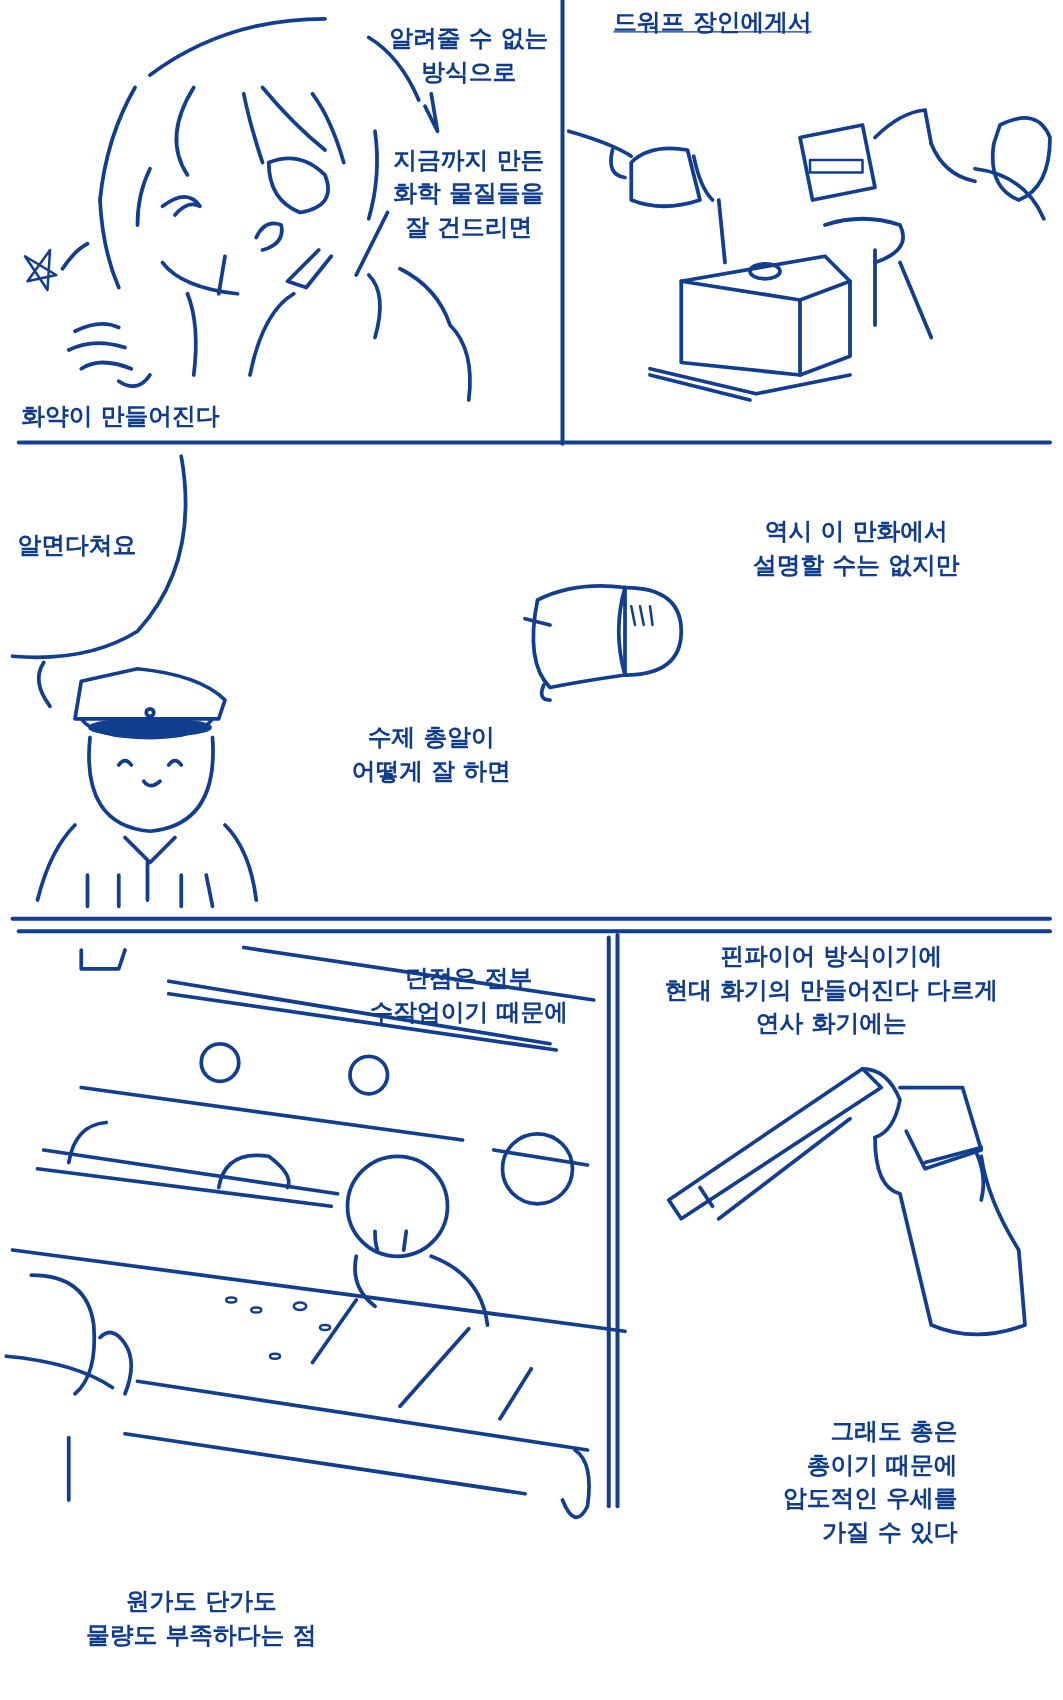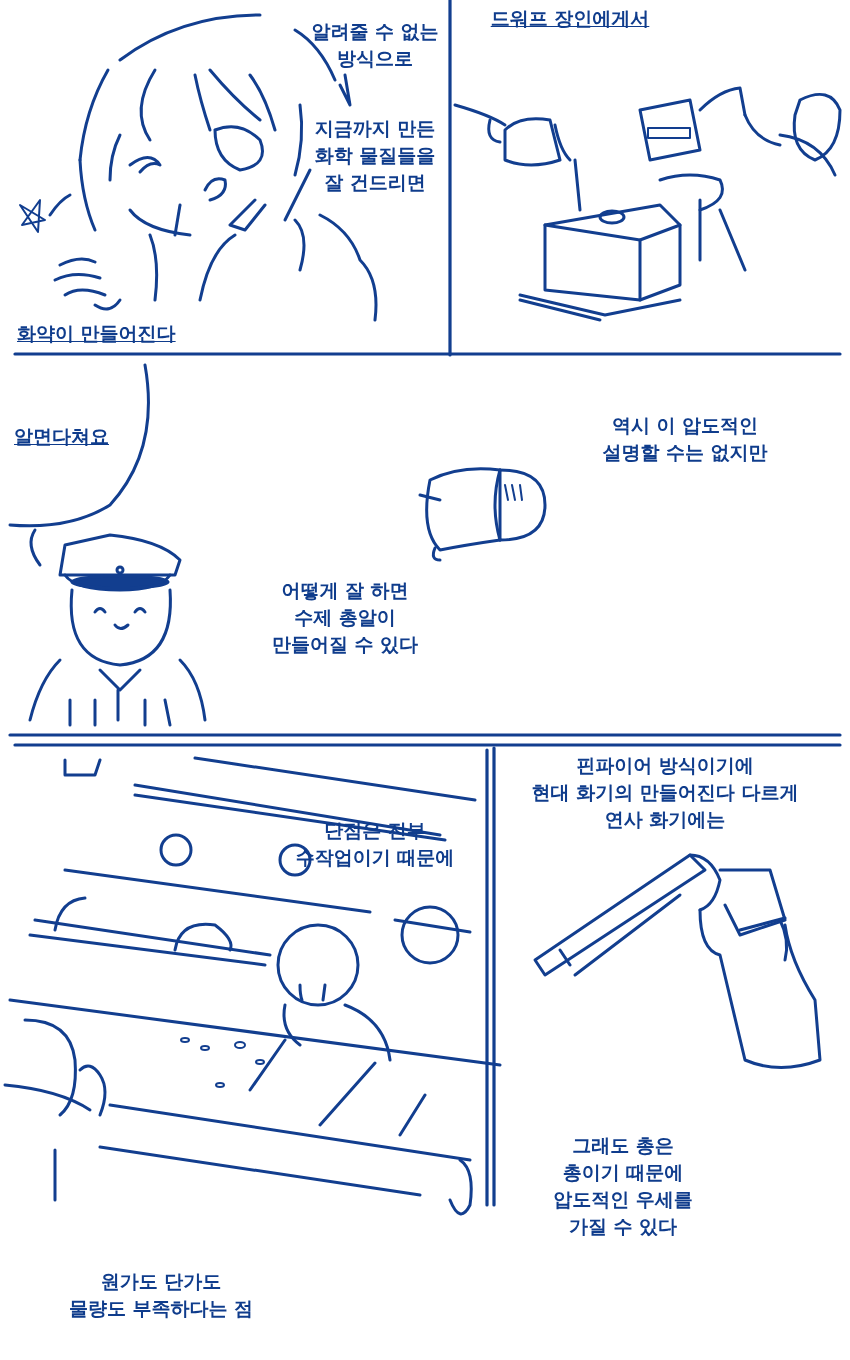--- a/index.html
+++ b/index.html
@@ -6,21 +6,21 @@
     body { width: 850px; height: 1360px; position: relative; overflow: hidden;
            font-family: "DejaVu Sans", "Liberation Sans", sans-serif; color: #0f3c8c; }
     .page { position: absolute; left: 0; top: 0; width: 850px; height: 1064px; }
     svg.art { position: absolute; left: 0; top: 0; width: 850px; height: 1360px; }
     svg.art * { fill: none; stroke: #123e8f; stroke-width: 3; stroke-linecap: round; stroke-linejoin: round; }
     svg.art .thin { stroke-width: 2; }
     svg.art .border { stroke-width: 3.2; }
     svg.art .fill { fill: #123e8f; }
     .txt { position: absolute; font-size: 19px; font-weight: bold; line-height: 27px;
            color: #0f3c8c; white-space: nowrap; text-align: center; }
-    .txt.left { text-align: left; text-decoration: underline; }
+    .txt.left { text-align: left; }
     .line { display: block; }
   </style>
 </head>
 <body>
 
 <div class="page">
 
   <svg class="art" viewBox="0 0 850 1360" xmlns="http://www.w3.org/2000/svg">
 
     <g>
@@ -172,43 +172,42 @@
   </div>
 
   <div class="txt" style="left:465px; top:5px; width:210px;text-decoration:underline;">
     <span class="line">드워프 장인에게서</span>
   </div>
 
   <div class="txt left" style="left:14px; top:423px;">
     <span class="line">알면다쳐요</span>
   </div>
   <div class="txt" style="left:590px; top:412px; width:190px;">
-    <span class="line">역시 이 압도적인</span>
+    <span class="line">역시 이 만화에서</span>
     <span class="line">설명할 수는 없지만</span>
   </div>
   <div class="txt" style="left:255px; top:577px; width:180px;">
+    <span class="line">수제 총알이</span>
     <span class="line">어떻게 잘 하면</span>
-    <span class="line">수제 총알이</span>
-    <span class="line">만들어질 수 있다</span>
-  </div>
-
-  <div class="txt" style="left:285px; top:770px; width:180px;margin-top:47px;">
+  </div>
+
+  <div class="txt" style="left:285px; top:770px; width:180px;">
     <span class="line">단점은 전부</span>
     <span class="line">수작업이기 때문에</span>
   </div>
   <div class="txt" style="left:56px; top:1268px; width:210px;">
     <span class="line">원가도 단가도</span>
     <span class="line">물량도 부족하다는 점</span>
   </div>
 
   <div class="txt" style="left:505px; top:752px; width:320px;">
     <span class="line">핀파이어 방식이기에</span>
     <span class="line">현대 화기의 만들어진다 다르게</span>
     <span class="line">연사 화기에는</span>
   </div>
-  <div class="txt" style="left:528px; top:1132px; width:190px;">
+  <div class="txt" style="left:576px; top:1132px; width:190px;text-align:right;">
     <span class="line">그래도 총은</span>
     <span class="line">총이기 때문에</span>
     <span class="line">압도적인 우세를</span>
     <span class="line">가질 수 있다</span>
   </div>
 
 </div>
 
 </body></html>

